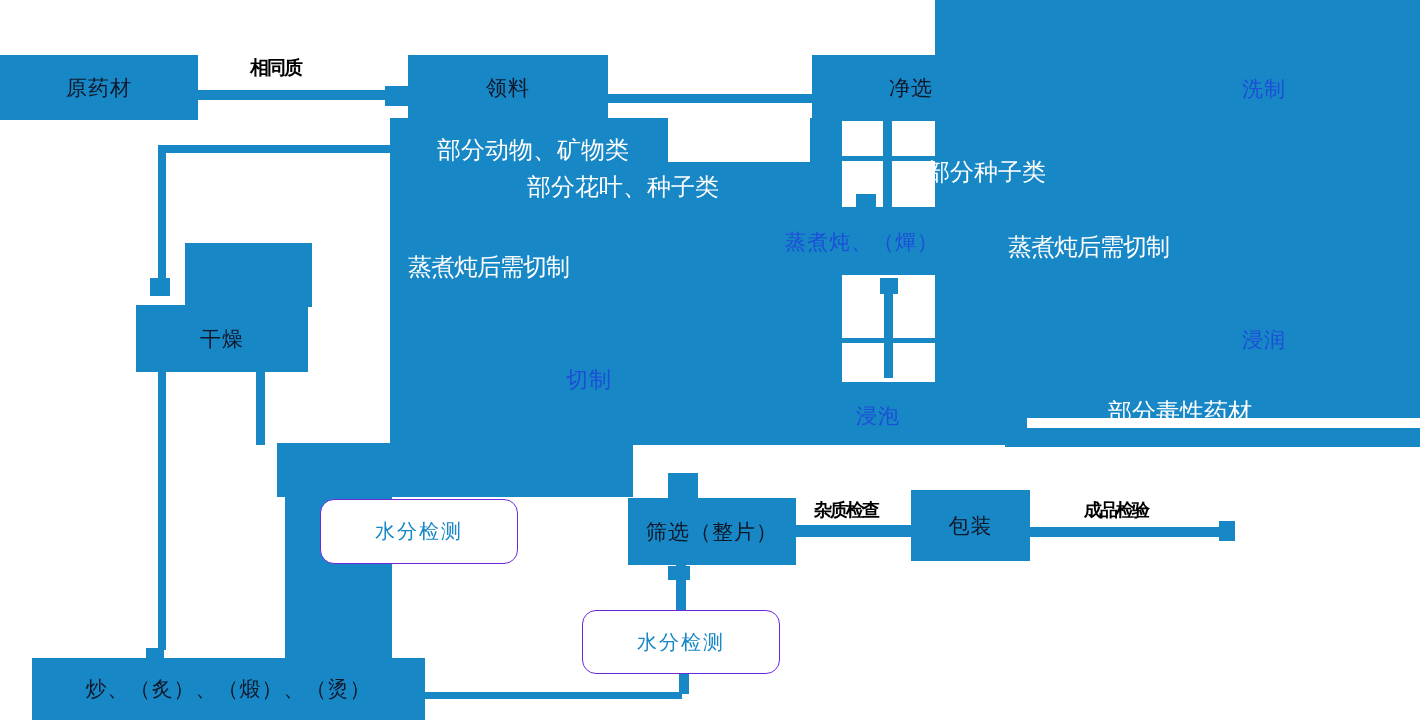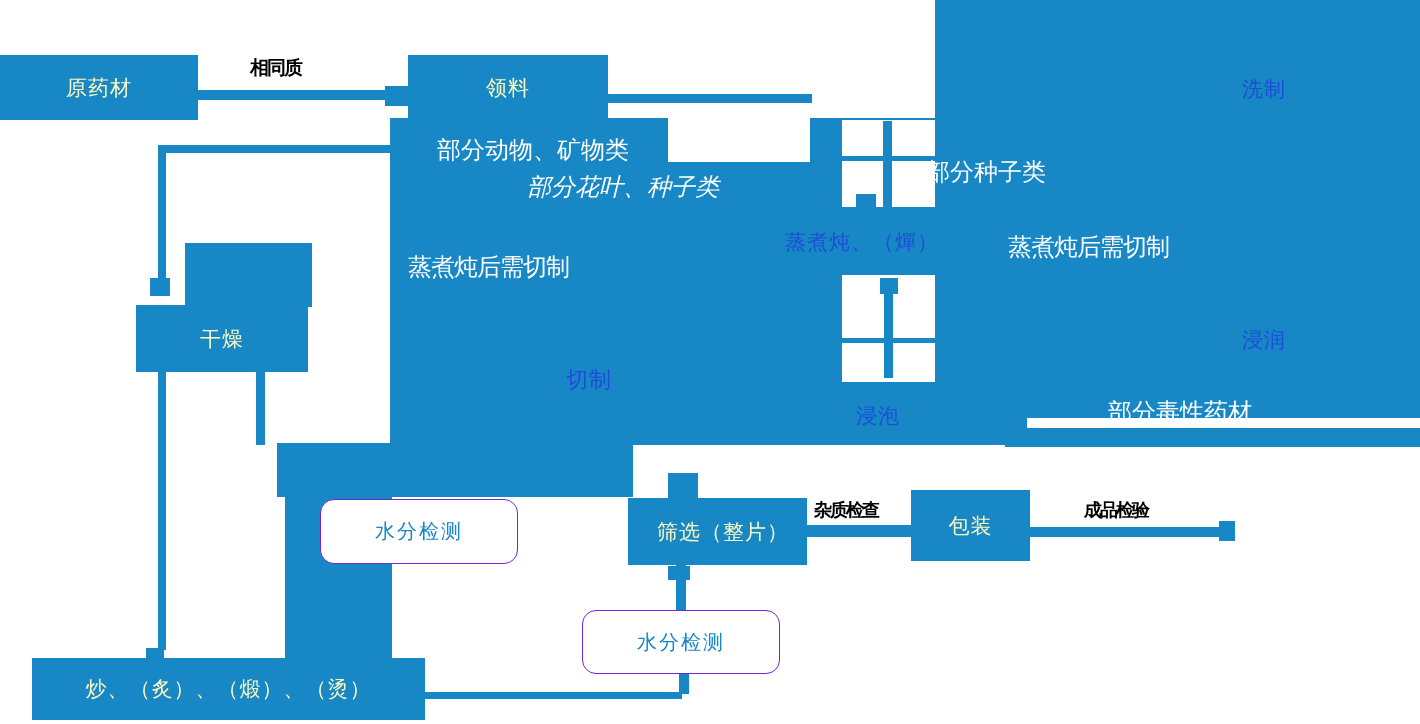--- a/index.html
+++ b/index.html
@@ -1,20 +1,20 @@
 <!DOCTYPE html>
 <html><head>
 <meta charset="utf-8">
 <style>
   html,body{margin:0;padding:0;background:#ffffff;}
   body{font-family:"DejaVu Sans","Liberation Sans",sans-serif;}
   #stage{position:relative;width:1420px;height:724px;background:#ffffff;overflow:hidden;}
   .abs{position:absolute;}
   .whitepatch{background:#ffffff;}
-  .node{background:#1787c5;color:#fef9c3;display:flex;align-items:center;justify-content:center;
+  .node{background:#1787c5;color:#0f172a;display:flex;align-items:center;justify-content:center;
         font-size:21px;letter-spacing:1px;z-index:4;}
   .bigblock{background:#1787c5;z-index:1;}
   .line{background:#1787c5;z-index:3;}
   .junction-white{background:#ffffff;z-index:2;}
   .lbl-white{color:#ffffff;font-size:24px;white-space:nowrap;z-index:5;}
   .lbl-dark{color:#000000;font-size:19px;font-weight:bold;white-space:nowrap;z-index:5;}
   .lbl-node{color:#1d4ed8;font-size:21px;white-space:nowrap;z-index:5;letter-spacing:1px;}
   .check-box{background:#ffffff;border:1px solid #6d28d9;border-radius:14px;
              color:#1787c5;display:flex;align-items:center;justify-content:center;
              font-size:20px;letter-spacing:2px;z-index:6;box-shadow:0 0 0 1px #ffffff inset;}
@@ -28,24 +28,27 @@
   <div class="abs bigblock" style="left:390px;top:118px;width:617px;height:327px;"></div>
   <div class="abs whitepatch" style="left:668px;top:118px;width:142px;height:44px;z-index:2;"></div>
   <div class="abs bigblock" style="left:185px;top:243px;width:127px;height:64px;"></div>
 
   <div class="abs node" style="left:0;top:55px;width:198px;height:65px;">
        <span>原药材</span>
     </div>
   <div class="abs node" style="left:408px;top:55px;width:200px;height:66px;">
        <span>领料</span>
     </div>
+  <div class="abs node" style="left:812px;top:55px;width:198px;height:66px;">
+       <span>净选</span>
+    </div>
   <div class="abs node" style="left:136px;top:305px;width:172px;height:67px;">
        <span>干燥</span>
     </div>
-  <div class="abs node" style="left:628px;top:498px;width:168px;height:67px;padding-left:11px;">
+  <div class="abs node" style="left:628px;top:498px;width:168px;height:67px;">
        <span>筛选（整片）</span>
     </div>
   <div class="abs node" style="left:911px;top:490px;width:119px;height:71px;">
        <span>包装</span>
     </div>
   <div class="abs node" style="left:32px;top:658px;width:393px;height:62px;">
        <span>炒、（炙）、（煅）、（烫）</span>
     </div>
 
   <div class="abs lbl-node" style="left:1242px;top:75px;">洗制</div>
@@ -90,21 +93,21 @@
   <div class="abs line" style="left:883px;top:121px;width:9px;height:107px;"></div>
   <div class="abs line" style="left:856px;top:194px;width:20px;height:14px;"></div>
 
   <div class="abs junction-white" style="left:842px;top:275px;width:93px;height:63px;"></div>
   <div class="abs junction-white" style="left:842px;top:343px;width:93px;height:39px;"></div>
   <div class="abs line" style="left:880px;top:278px;width:18px;height:16px;"></div>
   <div class="abs line" style="left:884px;top:294px;width:9px;height:84px;"></div>
 
   <div class="abs lbl-dark" style="left:250px;top:55px;letter-spacing:-2px;">相同质</div>
   <div class="abs lbl-white" style="left:437px;top:134px;">部分动物、矿物类</div>
-  <div class="abs lbl-white" style="left:527px;top:171px;font-style:italic;">部分花叶、种子类</div>
+  <div class="abs lbl-white" style="left:527px;top:171px;">部分花叶、种子类</div>
   <div class="abs lbl-white" style="left:926px;top:156px;">部分种子类</div>
   <div class="abs lbl-white" style="left:408px;top:251px;letter-spacing:-1px;">蒸煮炖后需切制</div>
   <div class="abs lbl-white" style="left:1008px;top:231px;letter-spacing:-1px;">蒸煮炖后需切制</div>
   <div class="abs lbl-white" style="left:1108px;top:396px;">部分毒性药材</div>
   <div class="abs lbl-dark" style="left:814px;top:498px;font-size:18px;letter-spacing:-2px;">杂质检查</div>
   <div class="abs lbl-dark" style="left:1084px;top:498px;font-size:18px;letter-spacing:-2px;">成品检验</div>
 
   <div class="abs check-box" style="left:320px;top:499px;width:196px;height:63px;">
        <span>水分检测</span>
     </div>

